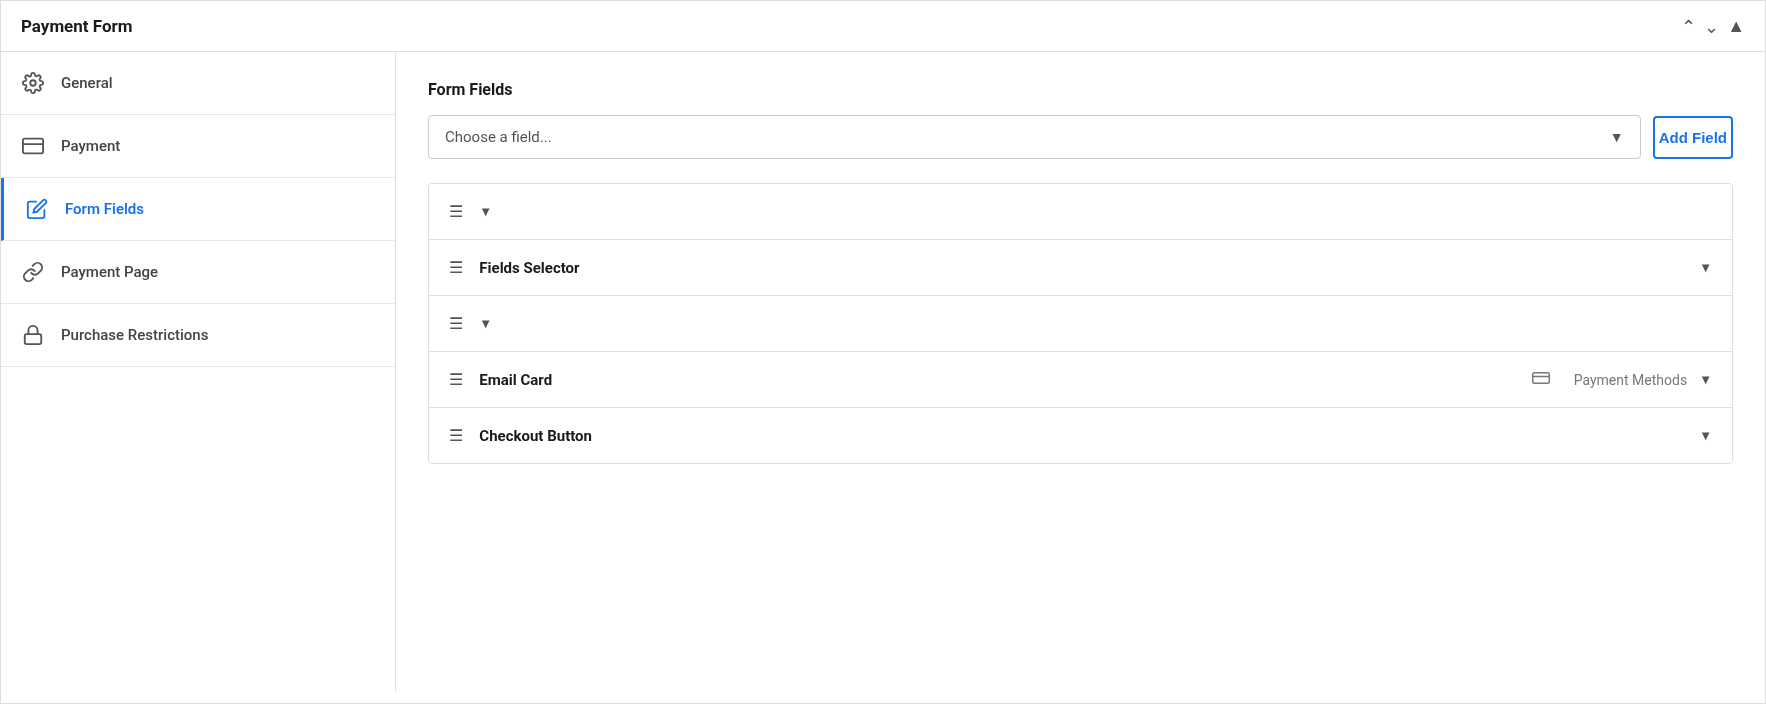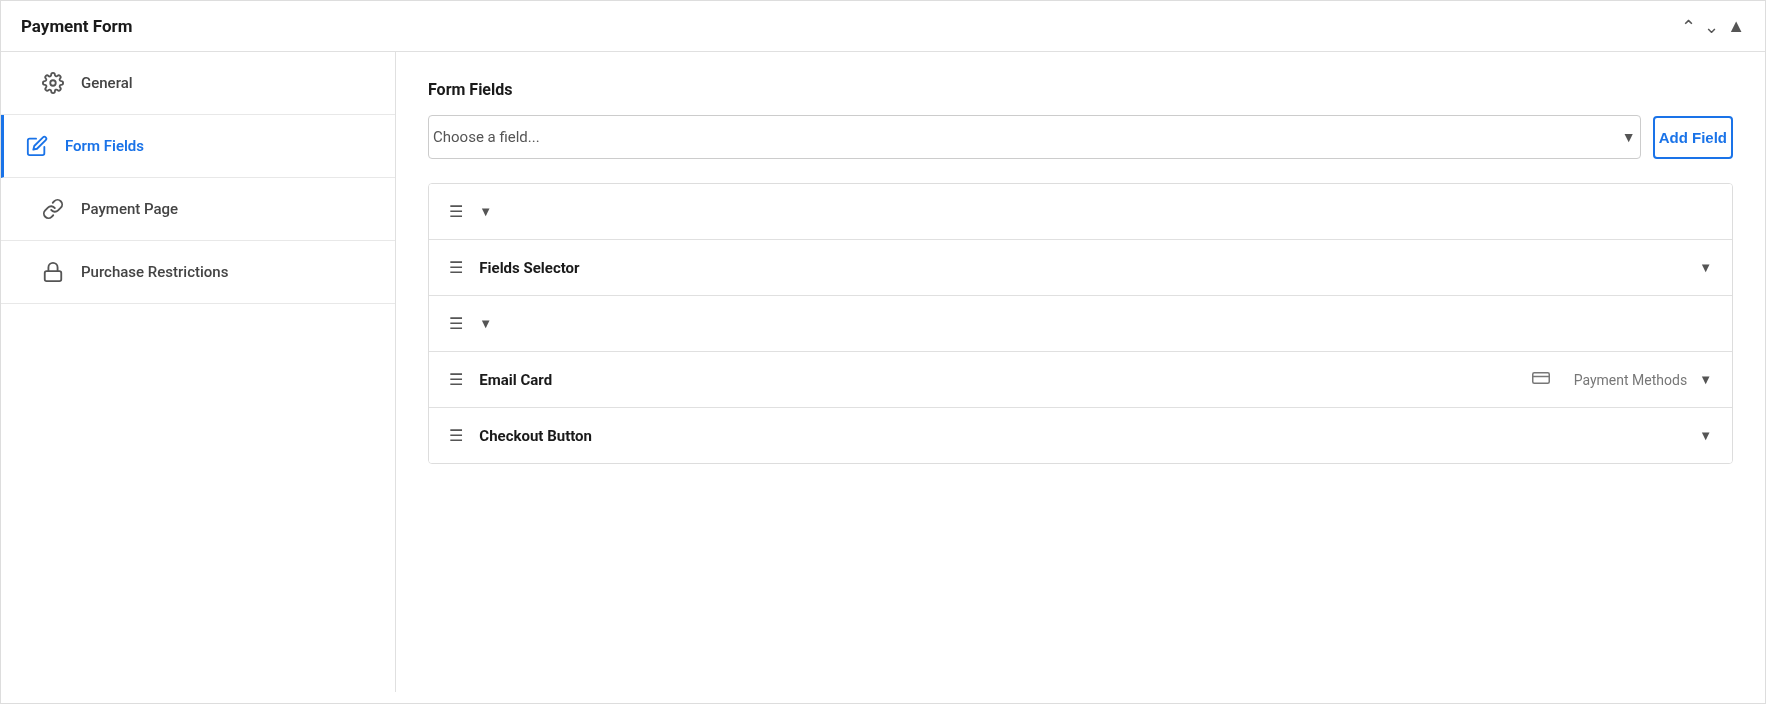--- a/index.html
+++ b/index.html
@@ -58,21 +58,21 @@
       width: 395px;
       border-right: 1px solid #e0e0e0;
       background: #fff;
       flex-shrink: 0;
     }
 
     .sidebar-item {
       display: flex;
       align-items: center;
       gap: 16px;
-      padding: 20px 40px;
+      padding: 20px 20px;
       border-bottom: 1px solid #e8e8e8;
       cursor: pointer;
       color: #444;
       position: relative;
     }
 
     .sidebar-item.active {
       color: #1a73e8;
       border-left: 3px solid #1a73e8;
       padding-left: 21px;
@@ -118,21 +118,21 @@
       margin-bottom: 24px;
     }
 
     .field-dropdown {
       flex: 1;
       display: flex;
       align-items: center;
       justify-content: space-between;
       border: 1px solid #ccc;
       border-radius: 4px;
-      padding: 12px 4px;
+      padding: 12px 16px;
       background: #fff;
       cursor: pointer;
       color: #555;
       font-size: 15px;
     }
 
     .field-dropdown .chevron {
       color: #555;
       font-size: 14px;
     }
@@ -229,20 +229,29 @@
       <div class="sidebar-item">
         <span class="icon svg-icon">
           <svg width="22" height="22" viewBox="0 0 24 24" fill="none" stroke="#555" stroke-width="2" stroke-linecap="round" stroke-linejoin="round">
             <circle cx="12" cy="12" r="3"></circle>
             <path d="M19.4 15a1.65 1.65 0 0 0 .33 1.82l.06.06a2 2 0 0 1-2.83 2.83l-.06-.06a1.65 1.65 0 0 0-1.82-.33 1.65 1.65 0 0 0-1 1.51V21a2 2 0 0 1-4 0v-.09A1.65 1.65 0 0 0 9 19.4a1.65 1.65 0 0 0-1.82.33l-.06.06a2 2 0 0 1-2.83-2.83l.06-.06A1.65 1.65 0 0 0 4.68 15a1.65 1.65 0 0 0-1.51-1H3a2 2 0 0 1 0-4h.09A1.65 1.65 0 0 0 4.6 9a1.65 1.65 0 0 0-.33-1.82l-.06-.06a2 2 0 0 1 2.83-2.83l.06.06A1.65 1.65 0 0 0 9 4.68a1.65 1.65 0 0 0 1-1.51V3a2 2 0 0 1 4 0v.09a1.65 1.65 0 0 0 1 1.51 1.65 1.65 0 0 0 1.82-.33l.06-.06a2 2 0 0 1 2.83 2.83l-.06.06A1.65 1.65 0 0 0 19.4 9a1.65 1.65 0 0 0 1.51 1H21a2 2 0 0 1 0 4h-.09a1.65 1.65 0 0 0-1.51 1z"></path>
           </svg>
         </span>
         <span class="label">General</span>
       </div>
 
+      <div class="sidebar-item">
+        <span class="icon svg-icon">
+          <svg width="22" height="22" viewBox="0 0 24 24" fill="none" stroke="#555" stroke-width="2" stroke-linecap="round" stroke-linejoin="round">
+            <rect x="1" y="4" width="22" height="16" rx="2" ry="2"></rect>
+            <line x1="1" y1="10" x2="23" y2="10"></line>
+          </svg>
+        </span>
+        <span class="label">Payment</span>
+      </div>
 
       <div class="sidebar-item active">
         <span class="icon svg-icon">
           <svg width="22" height="22" viewBox="0 0 24 24" fill="none" stroke="#1a73e8" stroke-width="2" stroke-linecap="round" stroke-linejoin="round">
             <path d="M11 4H4a2 2 0 0 0-2 2v14a2 2 0 0 0 2 2h14a2 2 0 0 0 2-2v-7"></path>
             <path d="M18.5 2.5a2.121 2.121 0 0 1 3 3L12 15l-4 1 1-4 9.5-9.5z"></path>
           </svg>
         </span>
         <span class="label">Form Fields</span>
       </div>

